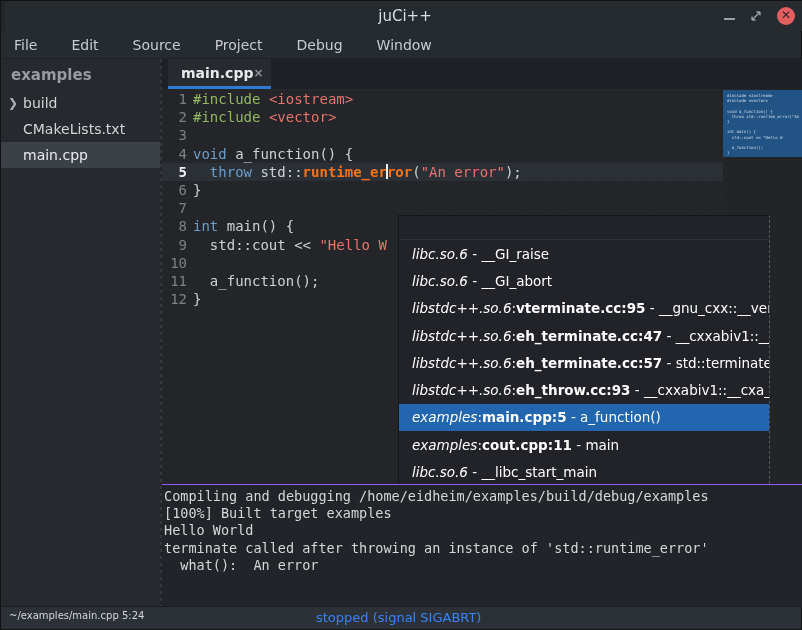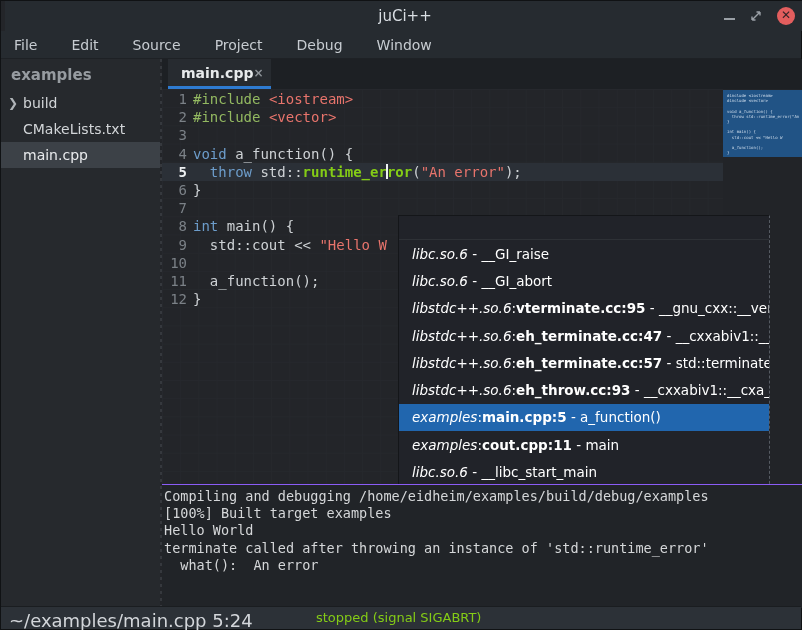--- a/index.html
+++ b/index.html
@@ -53,21 +53,21 @@
   .code-lines{position:absolute;left:0;top:1px;width:561px;
     font-family:"DejaVu Sans Mono","Liberation Mono",monospace;font-size:14px;}
   .code-line{height:18.2px;line-height:18.2px;white-space:pre;display:flex;}
   .gutter-num{display:inline-block;width:25px;text-align:right;color:#7b8187;flex:none;}
   .gutter-num.cur{color:#eceff1;font-weight:bold;}
   .code-text{margin-left:6px;}
   .tok-pl{color:#ced2d5;}
   .tok-pp{color:#93b961;}
   .tok-st{color:#e8746c;}
   .tok-kw{color:#6d9dcb;}
-  .tok-kwb{color:#84cc16;font-weight:bold;text-align:center;}
+  .tok-kwb{color:#f97316;font-weight:bold;text-align:center;}
   .caret{display:inline-block;width:2px;height:15px;background:#eef1f3;vertical-align:-2px;margin:0 -1px;}
   
   .minimap{position:absolute;left:561px;top:0;width:80px;height:395px;background:#222428;}
   .minimap-slider{position:absolute;left:0;top:1px;width:80px;height:67px;background:var(--minimap-slider);
     overflow:hidden;padding:3px 0 0 4px;}
   .mini-line{font-family:"DejaVu Sans Mono","Liberation Mono",monospace;font-size:4px;line-height:5.2px;
     color:rgba(230,240,250,.85);white-space:pre;}
   .scroll-trough{position:absolute;left:636px;top:0;width:5px;height:395px;background:#1d2023;}
   
   .popup{position:absolute;left:236px;top:126px;width:372px;height:299px;background:var(--popup-bg);
@@ -80,22 +80,22 @@
   .trace-file{font-weight:bold;flex:none;}
   .trace-func{flex:none;}
   
   .terminal{position:absolute;left:0;top:425px;width:100%;height:124px;background:var(--terminal-bg);
     border-top:1px solid #8b5cf6;padding:3px 0 0 2px;overflow:hidden;}
   .term-line{font-family:"DejaVu Sans Mono","Liberation Mono",monospace;font-size:13.5px;
     line-height:17.2px;color:#d5d7d9;white-space:pre;}
   
   .statusbar{position:absolute;left:0;bottom:0;width:100%;height:23px;background:var(--statusbar-bg);
     border-top:1px solid #1a1d20;}
-  .status-pos{position:absolute;left:8px;top:3px;color:#d3d6da;font-size:18px;}
-  .status-debug{position:absolute;left:315px;top:3px;color:#84cc16;font-size:13px;}
+  .status-pos{position:absolute;left:8px;top:3px;color:#d3d6da;font-size:10px;}
+  .status-debug{position:absolute;left:315px;top:3px;color:#3b82f6;font-size:13px;}
 </style>
 </head>
 <body>
 
 <div class="window">
 
   <div class="titlebar">
     <div class="title">juCi++</div>
     <div class="win-controls">
       <div class="btn-min"></div>

